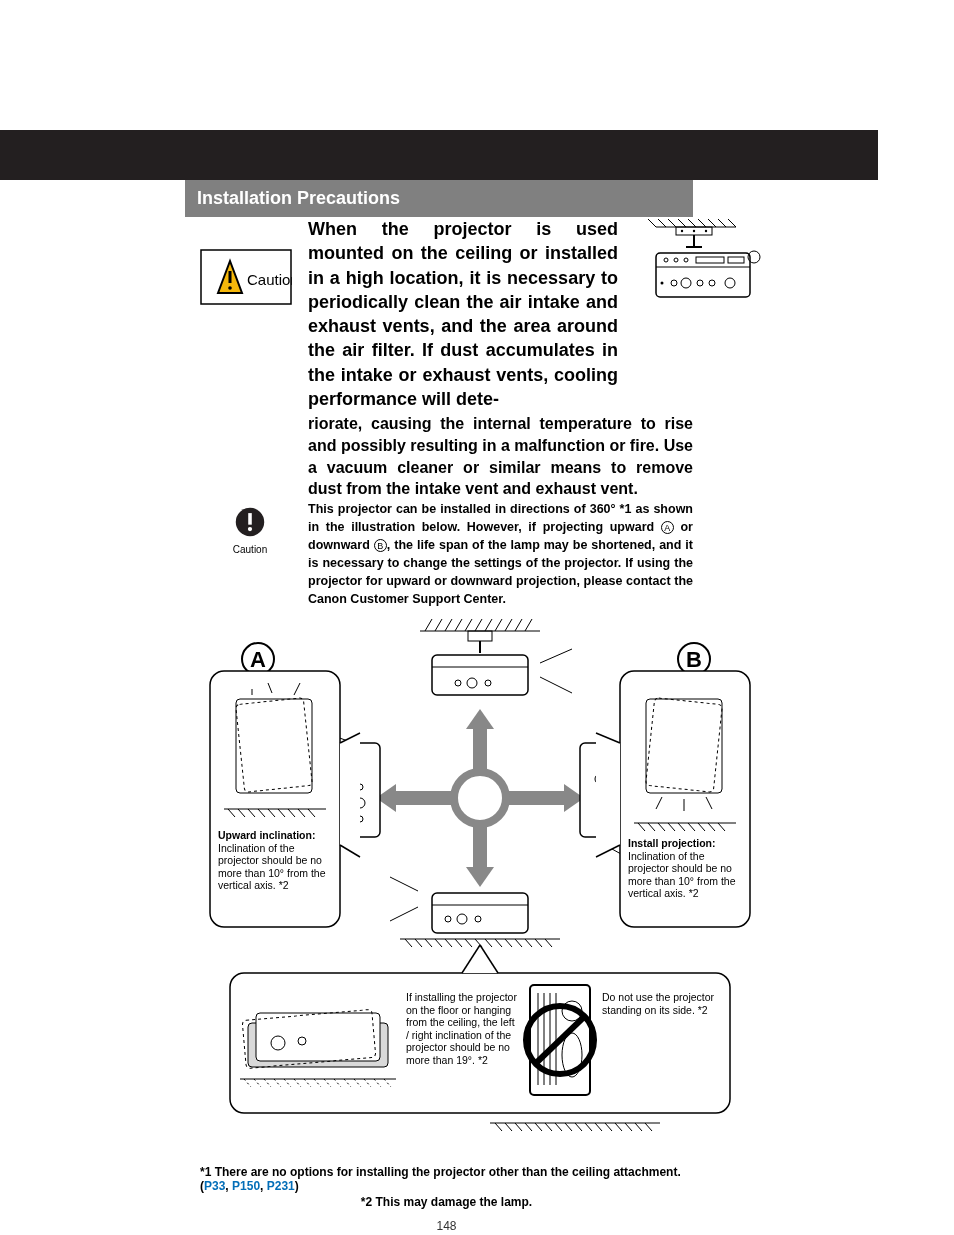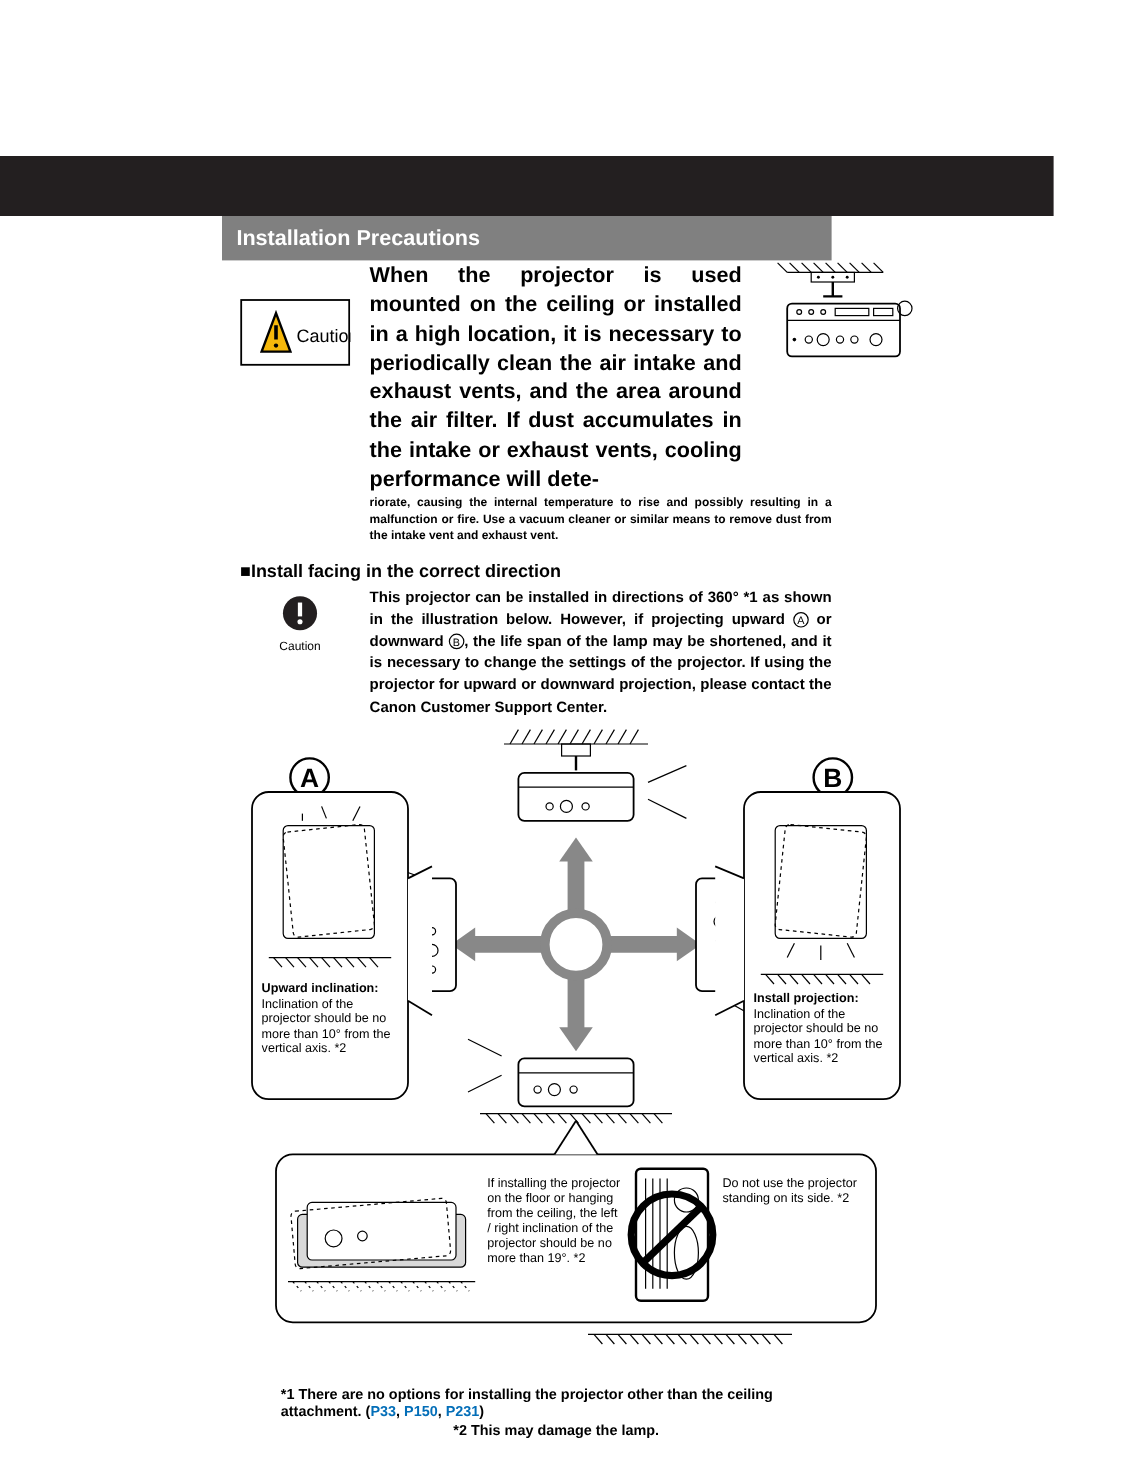--- a/index.html
+++ b/index.html
@@ -49,21 +49,21 @@
     margin-top: 32px;
   }
   .bodybold {
     font-weight: bold;
     font-size: 18px;
     line-height: 1.35;
     text-align: justify;
   }
   .bodybold-full {
     font-weight: bold;
-    font-size: 10px;
+    font-size: 16px;
     line-height: 1.35;
     text-align: justify;
     margin-top: 2px;
   }
   .ceiling-ill {
     justify-self: end;
     margin-right: 4px;
   }
   .row2-head {
     display: grid;
@@ -83,21 +83,20 @@
     font-weight: bold;
     font-size: 12.5px;
     line-height: 1.45;
     text-align: justify;
   }
   .link { color: #036eb8; font-weight: bold; text-decoration: none; font-size: 12px; }
   .foot {
     font-weight: bold;
     font-size: 12px;
     margin-top: 18px;
-    margin-left: 34px;
   }
   .pnum {
     text-align: center;
     font-size: 12px;
     color: #333;
     margin-top: 10px;
   }
   .diagram {
     margin-top: 4px;
     position: relative;
@@ -174,23 +173,20 @@
             <circle cx="60" cy="66" r="5" fill="none" stroke="#000"></circle>
             <circle cx="74" cy="66" r="3" fill="none" stroke="#000"></circle>
             <circle cx="86" cy="66" r="3" fill="none" stroke="#000"></circle>
           <circle cx="104" cy="66" r="5" fill="none" stroke="#000"></circle>
           <circle cx="36" cy="66" r="1.5" fill="#000"></circle>
         </svg>
       </div>
     </div>
     <div class="bodybold-full" style="margin-left:108px;">riorate, causing the internal temperature to rise and possibly resulting in a malfunction or fire. Use a vacuum cleaner or similar means to remove dust from the intake vent and exhaust vent.</div>
 
-    <div class="h2">
-      <span class="sq">■</span><span>Install facing in the correct direction</span>
-    </div>
 
     <div class="row2-head">
       <div class="caution-round">
         <svg viewBox="0 0 36 36" width="32" height="32">
           <circle cx="18" cy="18" r="16" fill="#231f20"></circle>
           <rect x="16" y="8" width="4" height="13" fill="#fff"></rect>
           <circle cx="18" cy="26" r="2.4" fill="#fff"></circle>
         </svg>
         <div class="caution-round-label">Caution</div>
       </div>
@@ -421,14 +417,15 @@
             <line x1="445" y1="510" x2="452" y2="518"></line>
         </g>
       </svg>
     </div>
 
     <div class="foot">
       <span>*1 There are no options for installing the projector other than the ceiling attachment. (</span><a href="#" class="link">P33</a><span>, </span><a href="#" class="link">P150</a><span>, </span><a href="#" class="link">P231</a><span>)</span>
     </div>
     <div class="foot" style="margin-top:2px;text-align:center;">*2 This may damage the lamp.</div>
 
+    <div class="pnum">148</div>
   </div>
 </div>
 
 </body></html>

